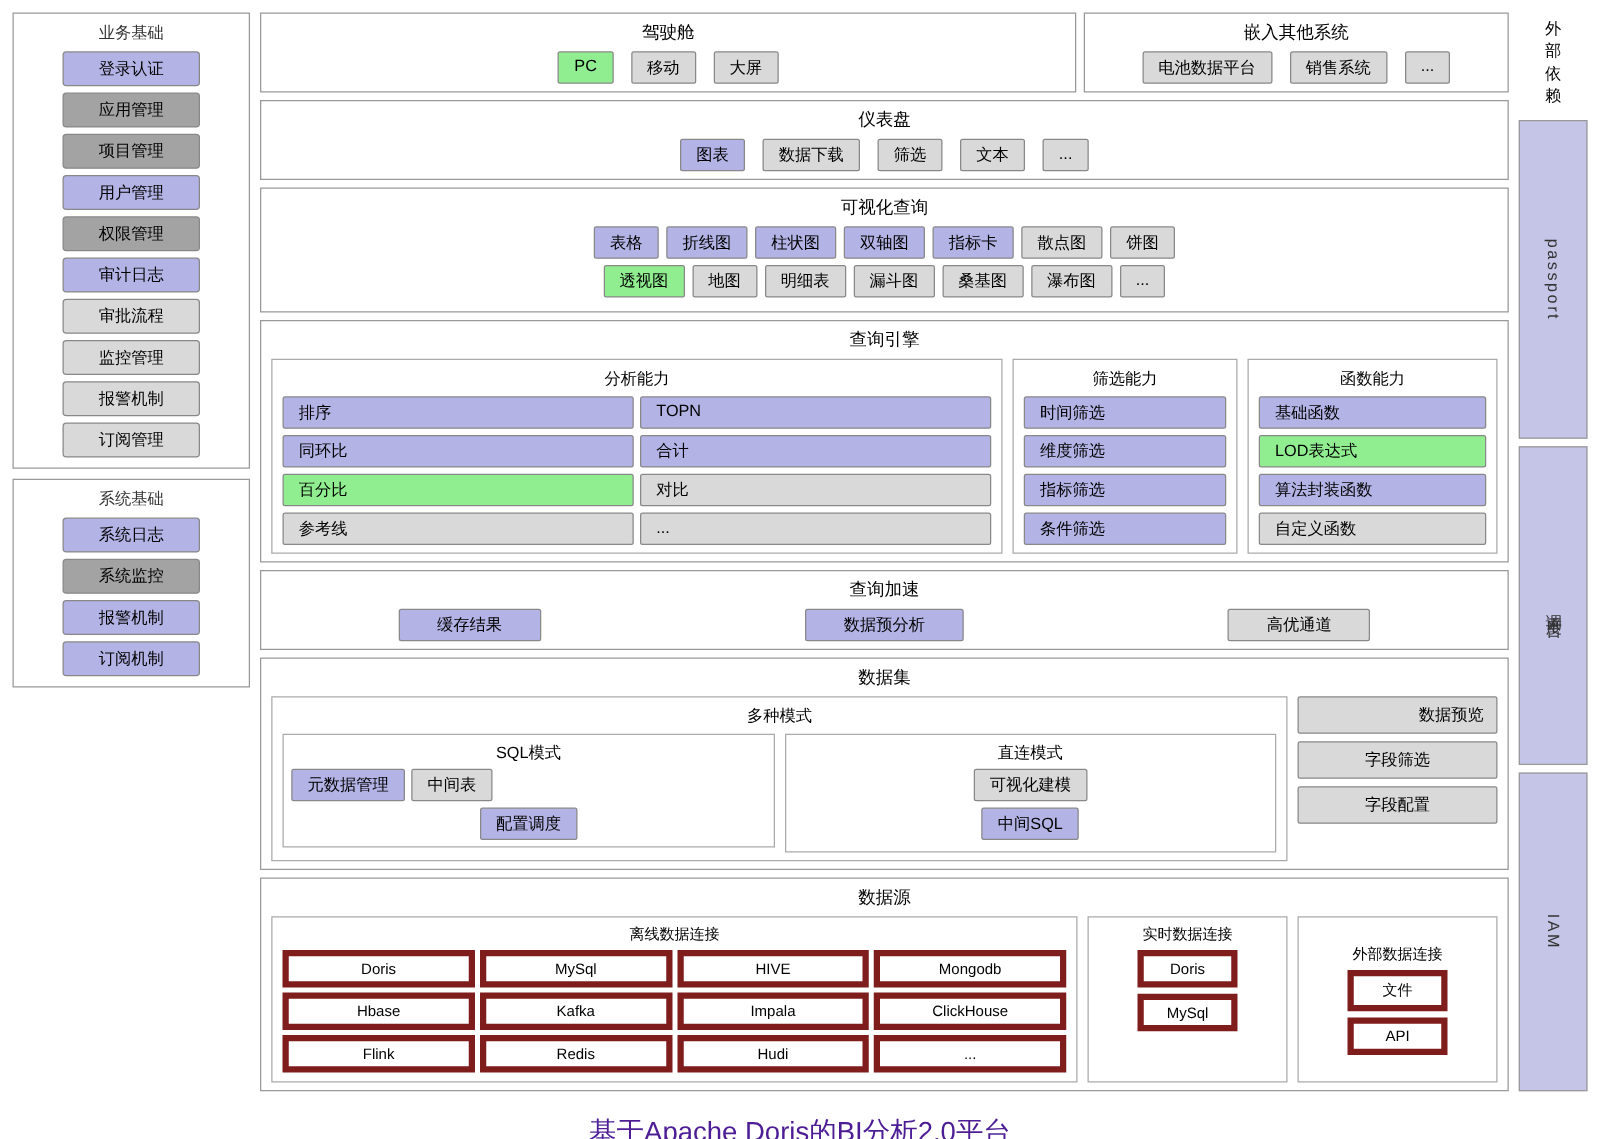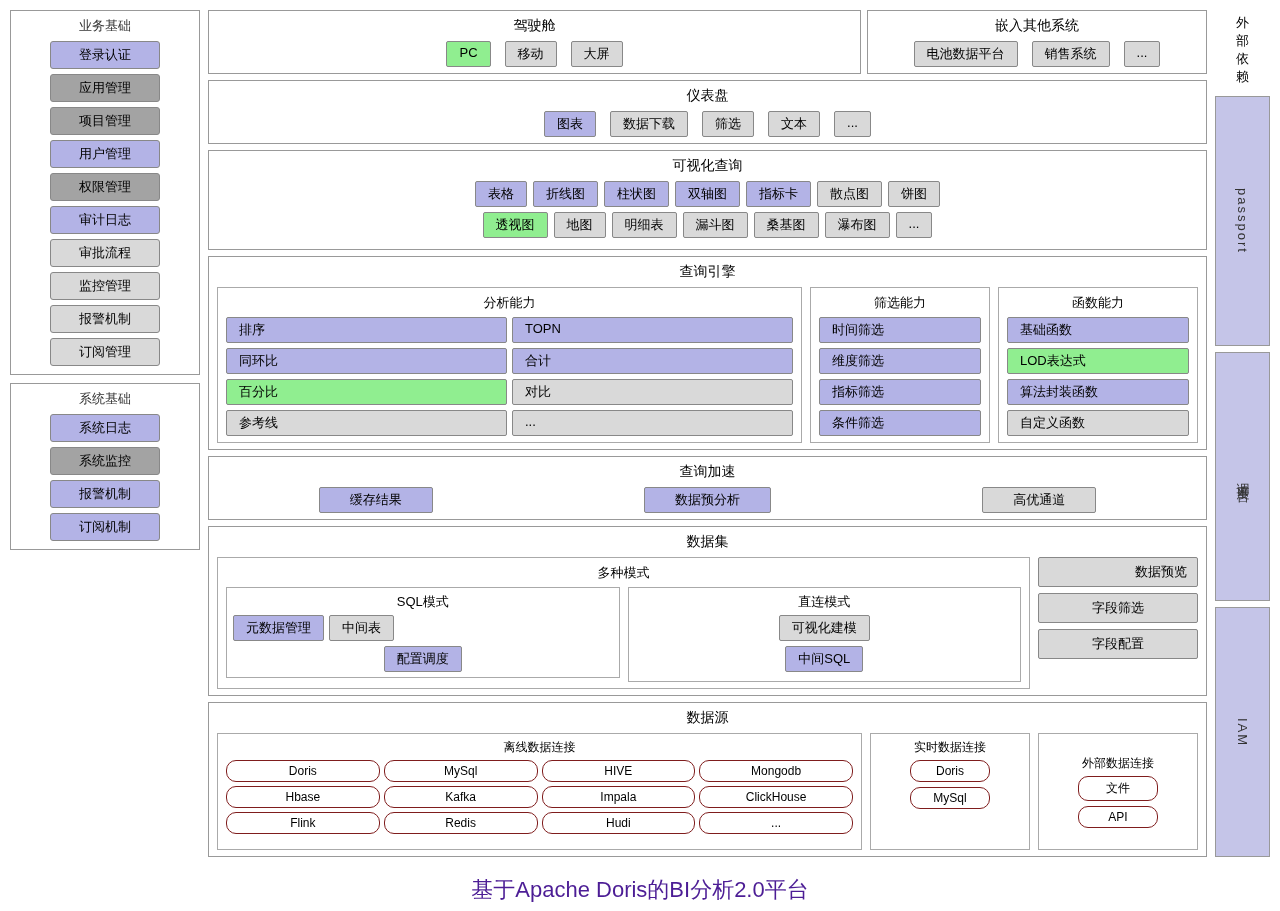--- a/index.html
+++ b/index.html
@@ -248,22 +248,22 @@
     }
 
     .ds-grid {
       display: grid;
       grid-template-columns: repeat(4, 1fr);
       gap: 4px;
     }
 
     .ds-tag {
       padding: 3px 6px;
-      border: 1px solid #7f1d1d;
-      border-radius: 10px;
+      border: 5px solid #7f1d1d;
+      border-radius: 0;
       font-size: 12px;
       text-align: center;
     }
 
     
     .page-footer {
       text-align: center;
       font-size: 22px;
       padding: 18px 0 10px 0;
       color: #4c1d95;

